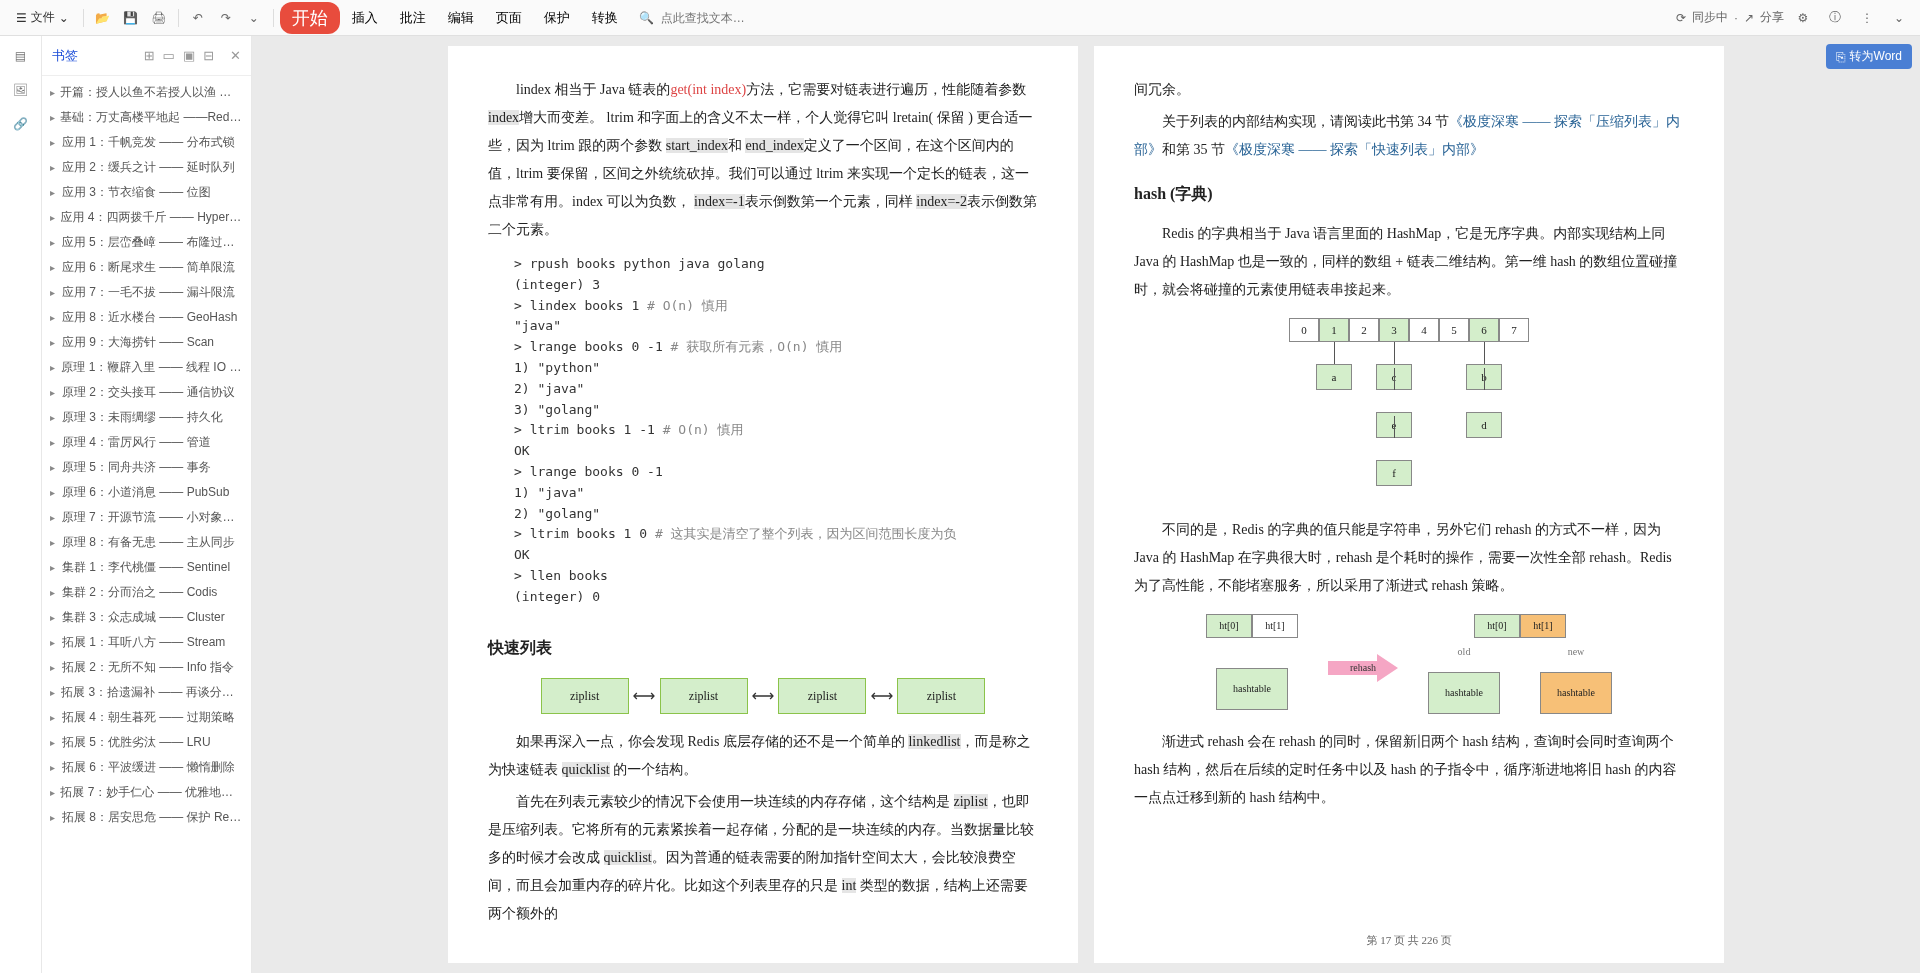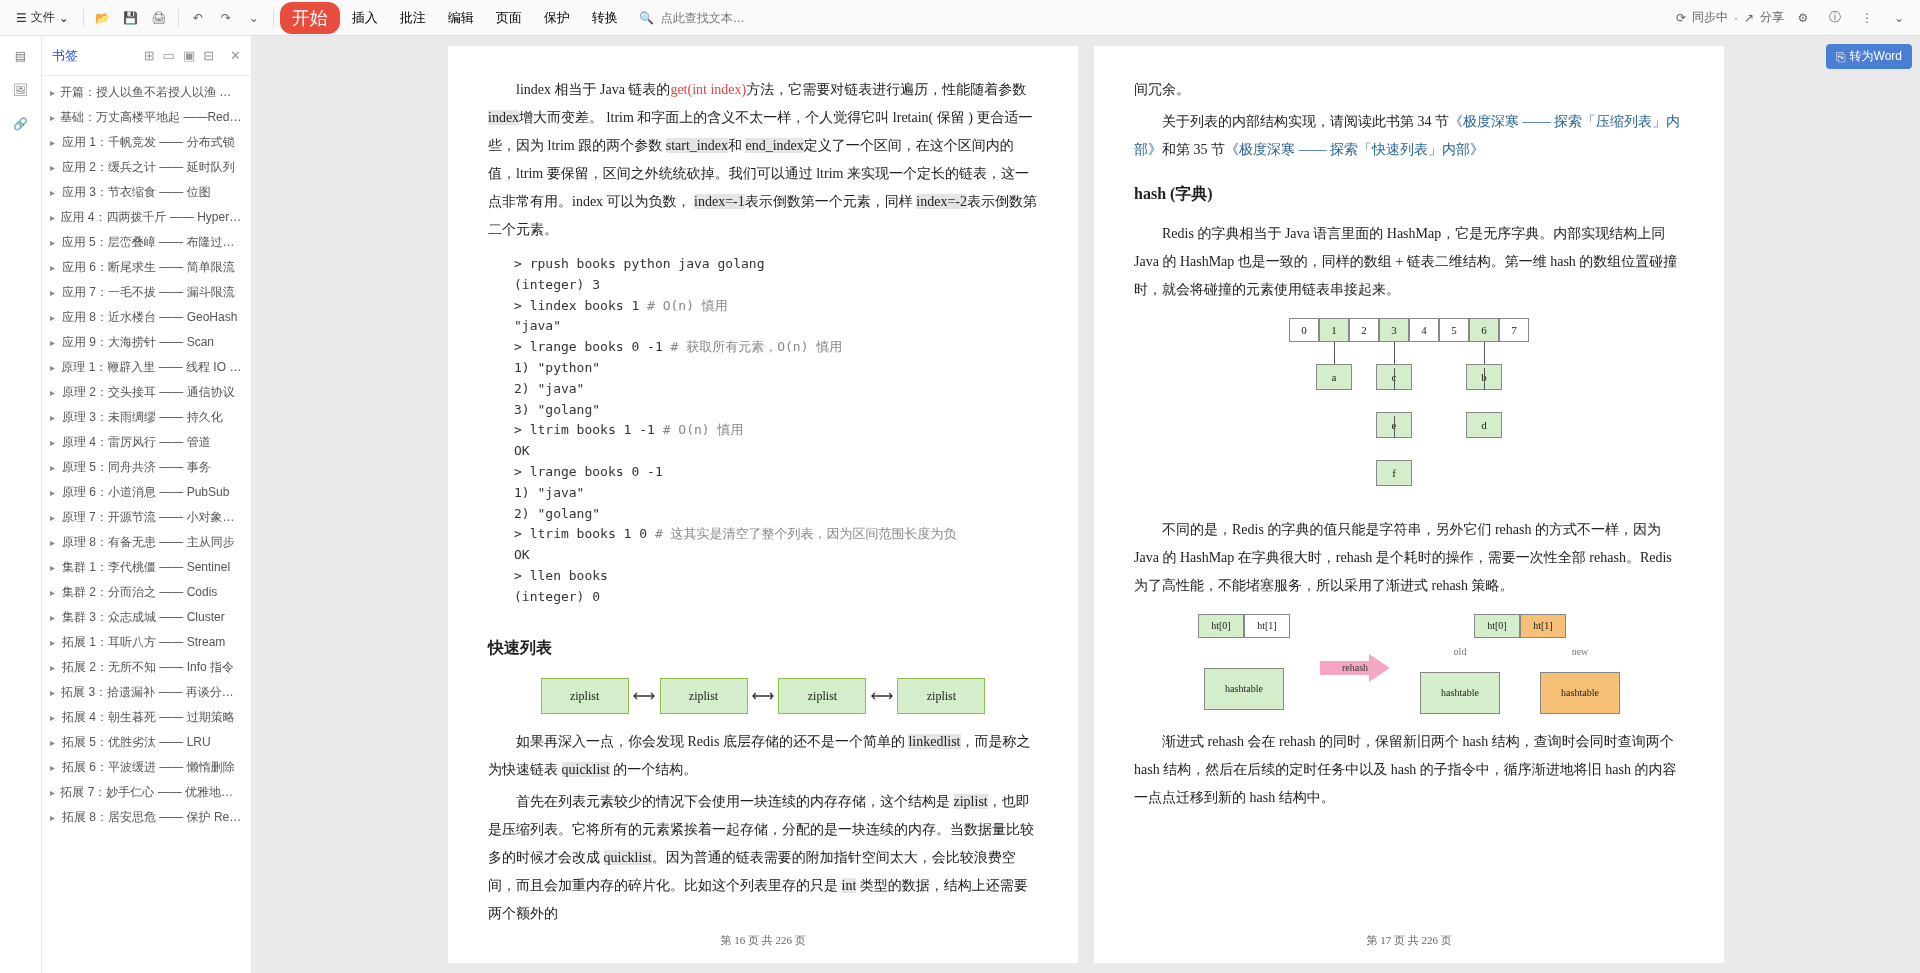--- a/index.html
+++ b/index.html
@@ -47,21 +47,21 @@
 .hash-node{width:36px;height:26px;border:1px solid #888;background:#d4eecb;display:flex;align-items:center;justify-content:center;font-size:11px;margin-top:22px}
 .hash-col{display:flex;flex-direction:column;align-items:center;position:relative}
 .vline{position:absolute;top:0;left:50%;width:1px;height:22px;background:#555}
 .vline2{position:absolute;top:26px;left:50%;width:1px;height:22px;background:#555}
 .rehash-diag{display:flex;align-items:flex-start;gap:30px;justify-content:center;margin:14px 0}
 .rehash-col{display:flex;flex-direction:column;align-items:center}
 .ht-pair{display:flex}
 .ht-box{width:46px;height:24px;border:1px solid #888;font-size:10px;display:flex;align-items:center;justify-content:center}
 .ht-box.g{background:#d4eecb}
 .ht-box.o{background:#f7c077}
-.hashtable-box{width:80px;height:42px;border:1px solid #888;display:flex;align-items:center;justify-content:center;font-size:10px;margin-top:30px}
+.hashtable-box{width:72px;height:42px;border:1px solid #888;display:flex;align-items:center;justify-content:center;font-size:10px;margin-top:30px}
 .label-sm{font-size:10px;color:#777;margin-top:4px}
 .rehash-arrow{width:70px;height:28px;background:#f5a6c4;clip-path:polygon(0 25%,70% 25%,70% 0,100% 50%,70% 100%,70% 75%,0 75%);display:flex;align-items:center;justify-content:center;font-size:10px;color:#333;margin-top:40px}
 .page-footer{position:absolute;bottom:12px;left:0;right:0;text-align:center;font-size:11px;color:#666;font-family:"SimSun"}
 .word-btn{position:absolute;top:8px;right:8px;background:#4a7fd4;color:#fff;padding:4px 10px;border-radius:4px;font-size:12px;cursor:pointer;display:flex;align-items:center;gap:4px;z-index:10}
 .dd{display:flex;gap:6px;align-items:center}
 </style>
 </head>
 <body>
 
 <div class="app">
@@ -295,21 +295,20 @@
             <span class="arrow-h">⟷</span>
             <div class="zbox">ziplist</div>
           </div>
         </div>
         <p>
           <span>如果再深入一点，你会发现 Redis 底层存储的还不是一个简单的</span> <span class="hl-yellow">linkedlist</span><span>，而是称之为快速链表</span> <span class="hl-yellow">quicklist</span> <span>的一个结构。</span>
         </p>
         <p>
           <span>首先在列表元素较少的情况下会使用一块连续的内存存储，这个结构是</span> <span class="hl-yellow">ziplist</span><span>，也即是压缩列表。它将所有的元素紧挨着一起存储，分配的是一块连续的内存。当数据量比较多的时候才会改成</span> <span class="hl-yellow">quicklist</span><span>。因为普通的链表需要的附加指针空间太大，会比较浪费空间，而且会加重内存的碎片化。比如这个列表里存的只是</span> <span class="hl-yellow">int</span> <span>类型的数据，结构上还需要两个额外的</span>
         </p>
-        <div class="page-footer">第 16 页 共 226 页</div>
       </div>
 
       <div class="page">
         <p style="text-indent:0">间冗余。</p>
         <p>
           <span>关于列表的内部结构实现，请阅读此书第 34 节</span><span class="link-text">《极度深寒 —— 探索「压缩列表」内部》</span><span>和第 35 节</span><span class="link-text">《极度深寒 —— 探索「快速列表」内部》</span>
         </p>
         <div class="h3">hash (字典)</div>
         <p>Redis 的字典相当于 Java 语言里面的 HashMap，它是无序字典。内部实现结构上同 Java 的 HashMap 也是一致的，同样的数组 + 链表二维结构。第一维 hash 的数组位置碰撞时，就会将碰撞的元素使用链表串接起来。</p>
         <div class="diagram">

